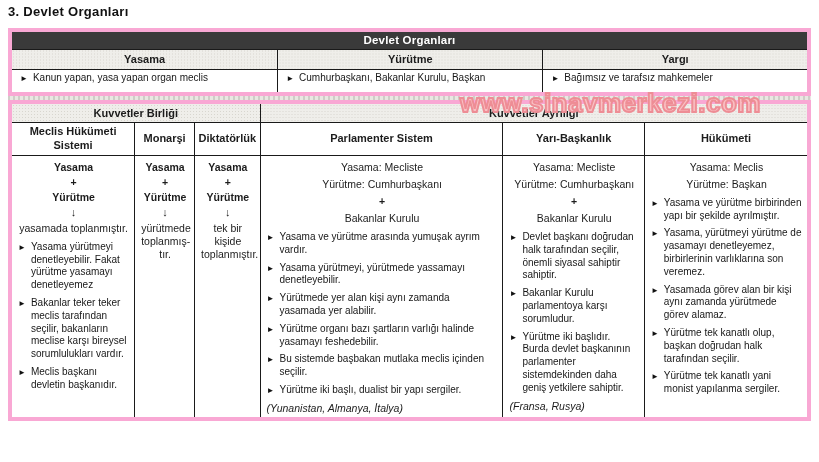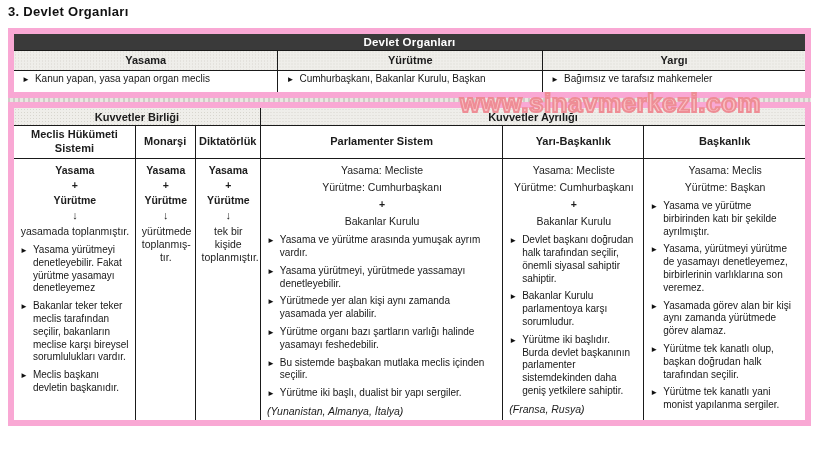--- a/index.html
+++ b/index.html
@@ -14,21 +14,21 @@
   .page { position:relative; width:819px; height:330px; padding:4px 8px 16px 8px; }
 
   .heading {
     font-size:13px; font-weight:800; letter-spacing:.3px;
     color:#111; margin:0 0 9px 0;
   }
   .heading.h2 { margin-top:11px; margin-bottom:7px; }
 
   table.tbl {
     width:803px; border-collapse:collapse; table-layout:fixed;
-    border:6px solid #f9a8d4;
+    border:4px solid #f9a8d4;
   }
   table.tbl td { border:1.4px solid #1a1a1a; }
 
   td.darkbar {
     background:#3a3a3a; color:#ffffff; font-weight:bold;
     text-align:center; font-size:11.5px; height:19px; padding:1px 4px;
     letter-spacing:.2px;
   }
   tr.subhead td {
     background-color:#efeeea;
@@ -136,21 +136,21 @@
       <tr class="subhead">
         <td colspan="3">Kuvvetler Birliği</td>
         <td colspan="3">Kuvvetler Ayrılığı</td>
       </tr>
       <tr class="colheads">
         <td>Meclis Hükümeti Sistemi</td>
         <td>Monarşi</td>
         <td>Diktatörlük</td>
         <td>Parlamenter Sistem</td>
         <td>Yarı-Başkanlık</td>
-        <td>Başkanlık</td>
+        <td>Hükümeti</td>
       </tr>
       <tr class="bodyrow">
 
         <td>
           <div class="flow">
             <div class="b">Yasama</div>
             <div class="b">+</div>
             <div class="b">Yürütme</div>
             <div class="arrow">↓</div>
             <div>yasamada toplanmıştır.</div>
@@ -249,21 +249,21 @@
           <div class="examples">(Fransa, Rusya)</div>
         </td>
 
         <td>
           <div class="flow spaced">
             <div><span class="lbl">Yasama:</span><span class="val">Meclis</span></div>
             <div><span class="lbl">Yürütme:</span><span class="val">Başkan</span></div>
           </div>
           <div class="item">
               <span class="bullet">►</span>
-              <span class="itxt">Yasama ve yürütme birbirinden katı bir şekilde ayrılmıştır.</span>
+              <span class="itxt">Yasama ve yürütme birbirinden yapı bir şekilde ayrılmıştır.</span>
             </div>
           <div class="item">
               <span class="bullet">►</span>
               <span class="itxt">Yasama, yürütmeyi yürütme de yasamayı denetleyemez, birbirlerinin varlıklarına son veremez.</span>
             </div>
           <div class="item">
               <span class="bullet">►</span>
               <span class="itxt">Yasamada görev alan bir kişi aynı zamanda yürütmede görev alamaz.</span>
             </div>
           <div class="item">

